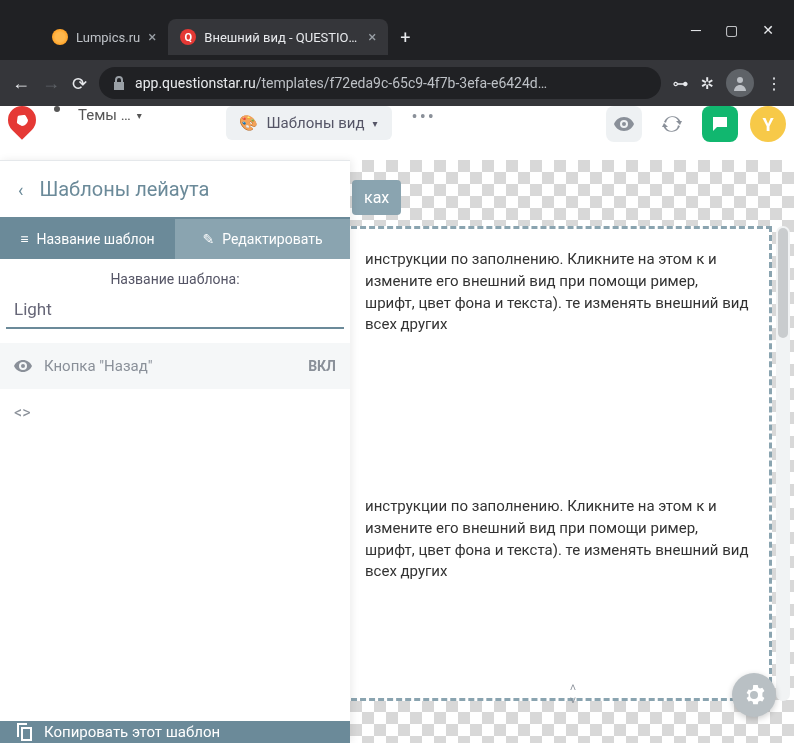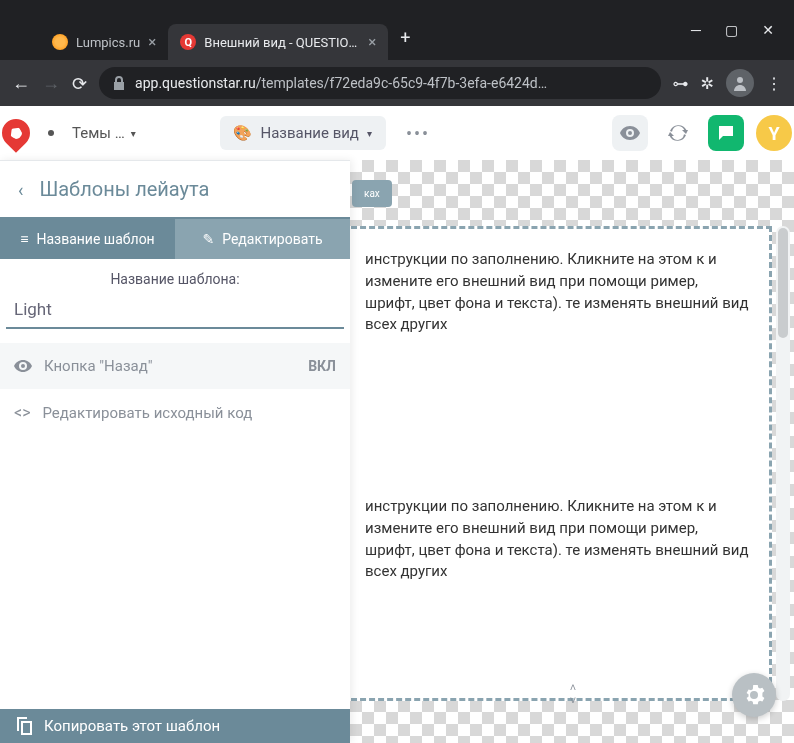--- a/index.html
+++ b/index.html
@@ -1,20 +1,20 @@
 <!DOCTYPE html>
 <html><head>
 <meta charset="utf-8">
 <style>
 * { margin: 0; padding: 0; box-sizing: border-box; font-family: -apple-system, BlinkMacSystemFont, "Segoe UI", Roboto, Arial, sans-serif; }
 body { width: 794px; height: 743px; background: #fff; overflow: hidden; position: relative; }
 
 
 .browser-titlebar { height: 14px; background: #202124; }
-.browser-tabs { height: 46px; background: #202124; display: flex; align-items: flex-end; padding-left: 40px; }
+.browser-tabs { height: 46px; background: #202124; display: flex; align-items: center; padding-left: 40px; }
 .tab { height: 36px; display: flex; align-items: center; padding: 0 12px; font-size: 13px; gap: 8px; border-radius: 8px 8px 0 0; max-width: 220px; color: #e8eaed; position: relative; }
 .tab.inactive { color: #bdc1c6; }
 .tab.active { background: #35363a; }
 .tab .favicon { width: 16px; height: 16px; border-radius: 50%; flex-shrink: 0; }
 .tab .favicon.orange { background: radial-gradient(circle, #ffb84d 40%, #ff8c00 100%); }
 .tab .favicon.red { background: #e53935; display: flex; align-items: center; justify-content: center; color: #fff; font-size: 11px; font-weight: bold; }
 .tab .title { white-space: nowrap; overflow: hidden; text-overflow: ellipsis; flex: 1; }
 .tab .close { font-size: 15px; color: #9aa0a6; cursor: pointer; flex-shrink: 0; }
 .new-tab { color: #e8eaed; font-size: 18px; padding: 0 12px; align-self: center; cursor: pointer; }
 .win-controls { position: absolute; right: 0; top: 0; display: flex; height: 60px; align-items: center; gap: 24px; padding: 0 20px; color: #e8eaed; font-size: 14px; }
@@ -23,21 +23,21 @@
 .nav-btn { color: #e8eaed; font-size: 18px; cursor: pointer; }
 .nav-btn.disabled { color: #5f6368; }
 .addr-bar { flex: 1; height: 32px; background: #202124; border-radius: 16px; display: flex; align-items: center; padding: 0 14px; gap: 10px; color: #e8eaed; font-size: 14px; overflow: hidden; }
 .addr-lock { color: #9aa0a6; font-size: 13px; }
 .addr-text { white-space: nowrap; overflow: hidden; color: #bdc1c6; }
 .addr-text .domain { color: #e8eaed; }
 .tb-icon { color: #e8eaed; font-size: 16px; cursor: pointer; }
 .avatar-circle { width: 28px; height: 28px; border-radius: 50%; background: #5f6368; display: flex; align-items: center; justify-content: center; color: #bdc1c6; }
 
 
-.app-bar { height: 54px; background: #fff; display: flex; align-items: center; padding: 0 2px; gap: 12px; }
+.app-bar { height: 54px; background: #fff; display: flex; align-items: flex-start; padding: 0 8px; gap: 12px; }
 .logo-q { width: 28px; height: 28px; background: #e53935; border-radius: 50% 50% 50% 0; transform: rotate(-45deg); display: flex; align-items: center; justify-content: center; }
 .logo-q::after { content: ""; width: 12px; height: 12px; background: #fff; border-radius: 50%; clip-path: polygon(50% 0, 100% 38%, 82% 100%, 18% 100%, 0 38%); }
 .bc-dot { width: 6px; height: 6px; background: #555; border-radius: 50%; margin: 0 6px; }
 .bc-item { color: #555; font-size: 15px; display: flex; align-items: center; gap: 6px; cursor: pointer; }
 .bc-caret { font-size: 10px; }
 .pill-btn { background: #eef1f3; border-radius: 6px; padding: 8px 14px; display: flex; align-items: center; gap: 8px; color: #556; font-size: 15px; cursor: pointer; }
 .dots { color: #8a9099; font-size: 18px; letter-spacing: 2px; cursor: pointer; padding: 0 8px; }
 .app-bar .spacer { flex: 1; }
 .app-ic { width: 36px; height: 36px; border-radius: 8px; display: flex; align-items: center; justify-content: center; font-size: 18px; cursor: pointer; color: #8a9099; background: #eef1f3; }
 .app-ic.green { background: #11b76f; color: #fff; }
@@ -56,28 +56,28 @@
 .sb-tab { flex: 1; background: #6b8a99; color: #fff; padding: 12px 10px; display: flex; align-items: center; gap: 8px; font-size: 14px; cursor: pointer; justify-content: center; }
 .sb-tab.active { background: #8aa4b0; }
 .sb-tab .ic { font-size: 14px; }
 .sb-label { padding: 12px 14px 4px; color: #556; font-size: 14px; text-align: center; }
 .sb-input { margin: 0 6px; padding: 8px 8px; border: none; border-bottom: 2px solid #6b8a99; font-size: 17px; color: #667; outline: none; width: calc(100% - 12px); }
 .sb-row { display: flex; align-items: center; padding: 14px 14px; gap: 12px; color: #8a9099; font-size: 15px; cursor: pointer; }
 .sb-row.alt { background: #f5f7f8; }
 .sb-row .lead { font-size: 16px; }
 .sb-row .txt { flex: 1; }
 .sb-row .badge { font-size: 14px; font-weight: bold; color: #8a9099; }
-.sb-footer { margin-top: auto; background: #6b8a99; color: #fff; padding: 8px 16px; display: flex; align-items: center; gap: 12px; font-size: 15px; cursor: pointer; }
+.sb-footer { margin-top: auto; background: #6b8a99; color: #fff; padding: 2px 16px; display: flex; align-items: center; gap: 12px; font-size: 15px; cursor: pointer; }
 
 
 .canvas { flex: 1; position: relative; background-color: #fff; background-image:
   linear-gradient(45deg, #d8d8d8 25%, transparent 25%), linear-gradient(-45deg, #d8d8d8 25%, transparent 25%),
   linear-gradient(45deg, transparent 75%, #d8d8d8 75%), linear-gradient(-45deg, transparent 75%, #d8d8d8 75%);
   background-size: 24px 24px; background-position: 0 0, 0 12px, 12px -12px, -12px 0; }
-.lang-chip { position: absolute; left: 2px; top: 20px; background: #8aa4b0; color: #fff; padding: 8px 12px; border-radius: 4px; font-size: 10px; }
+.lang-chip { position: absolute; left: 2px; top: 20px; background: #8aa4b0; color: #fff; padding: 8px 12px; border-radius: 4px; font-size: 16px; }
 .survey-box { position: absolute; left: -8px; right: 22px; top: 66px; bottom: 42px; border: 3px dashed #8aa4b0; background: #fff; padding: 20px; overflow: hidden; }
 .survey-title { text-align: right; color: #333; font-size: 18px; margin-bottom: 42px; }
 .survey-p { color: #333; font-size: 15px; line-height: 1.45; margin-bottom: 160px; }
 .scrollbar { position: absolute; right: 4px; top: 66px; width: 14px; bottom: 42px; background: #f1f3f4; border-radius: 7px; }
 .scroll-thumb { position: absolute; top: 2px; width: 10px; left: 2px; height: 110px; background: #c9ccce; border-radius: 5px; }
 .gear-fab { position: absolute; right: 18px; bottom: 26px; width: 44px; height: 44px; border-radius: 50%; background: #b9c0c4; color: #fff; display: flex; align-items: center; justify-content: center; font-size: 22px; box-shadow: 0 2px 6px rgba(0,0,0,0.2); cursor: pointer; }
 .resize-ind { position: absolute; left: 50%; bottom: 36px; transform: translateX(-50%); color: #8a9099; font-size: 11px; letter-spacing: -2px; }
 
 svg { display: block; }
 </style>
@@ -131,21 +131,21 @@
 <div class="app-bar">
   <span class="logo-q"></span>
   <span class="bc-dot"></span>
   <span class="bc-item">
     <span>Темы …</span>
     <span class="bc-caret">▾</span>
   </span>
   <div style="width:60px"></div>
   <div class="pill-btn">
     <span>🎨</span>
-    <span>Название вид</span>
+    <span>Шаблоны вид</span>
     <span class="bc-caret">▾</span>
   </div>
   <span class="dots">•••</span>
   <span class="spacer"></span>
   <span class="app-ic">
     <svg width="20" height="14" viewBox="0 0 20 14">
         <path fill="#8a9099" d="M10 0C5 0 1.7 3 0 7c1.7 4 5 7 10 7s8.3-3 10-7c-1.7-4-5-7-10-7zm0 11a4 4 0 110-8 4 4 0 010 8zm0-6a2 2 0 100 4 2 2 0 000-4z"></path>
       </svg>
   </span>
   <span class="app-ic plain">
@@ -185,21 +185,20 @@
       <span class="lead">
         <svg width="18" height="12" viewBox="0 0 18 12">
             <path fill="#8a9099" d="M9 0C5 0 1.6 2.4 0 6c1.6 3.6 5 6 9 6s7.4-2.4 9-6c-1.6-3.6-5-6-9-6zm0 10a4 4 0 110-8 4 4 0 010 8zm0-6a2 2 0 100 4 2 2 0 000-4z"></path>
           </svg>
       </span>
       <span class="txt">Кнопка "Назад"</span>
       <span class="badge">ВКЛ</span>
     </div>
     <div class="sb-row">
       <span class="lead">&lt;&gt;</span>
-      <span class="txt">Редактировать исходный код</span>
     </div>
     <div class="sb-footer">
       <span>
         <svg width="16" height="18" viewBox="0 0 16 18">
             <path fill="#fff" d="M1 0h10v2H3v12H1V0zm4 4h11v14H5V4zm2 2v10h7V6H7z"></path>
           </svg>
       </span>
       <span>Копировать этот шаблон</span>
     </div>
   </div>

